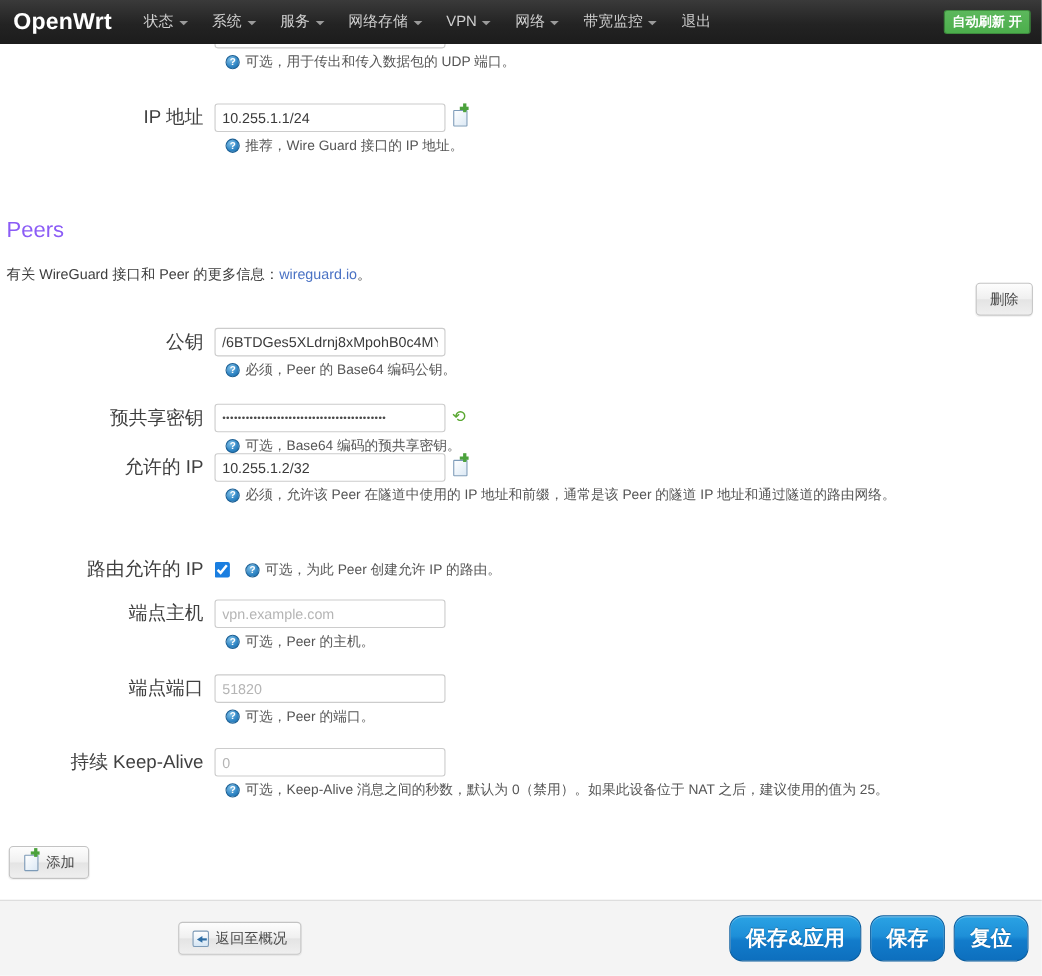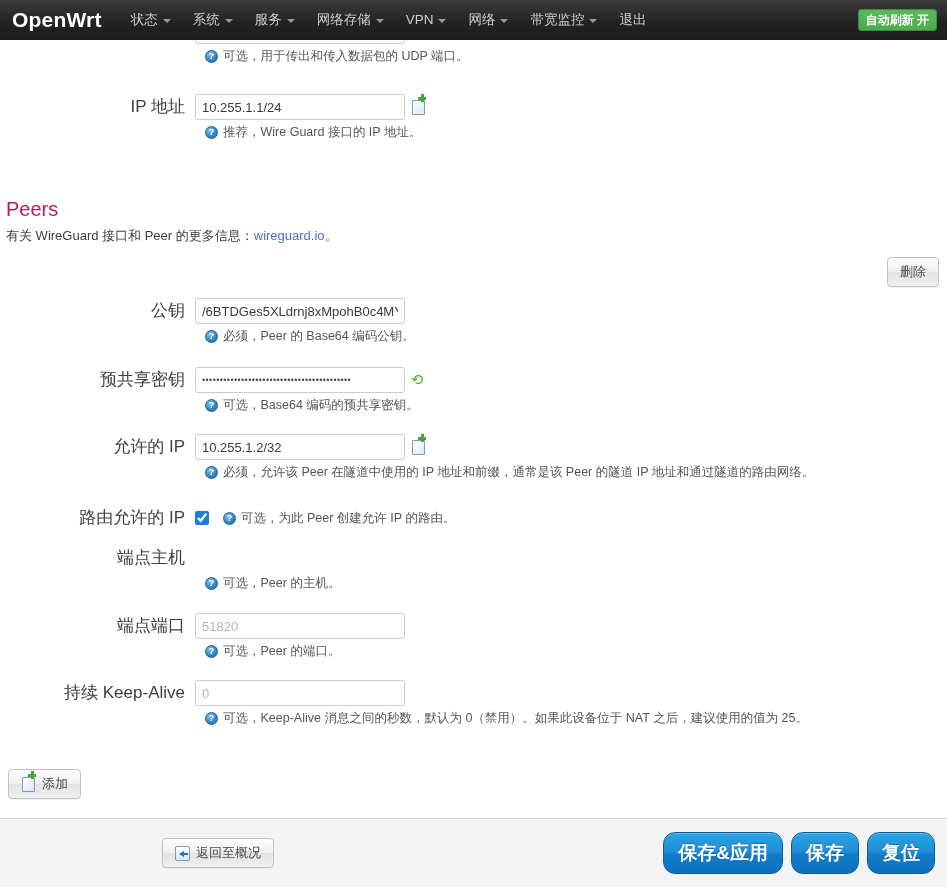--- a/index.html
+++ b/index.html
@@ -198,21 +198,21 @@
   input[type="checkbox"] {
     width: 14px; height: 14px;
     margin: 0;
     accent-color: #1a7ee0;
   }
 
   
   .section-title {
     font-size: 20px;
     font-weight: normal;
-    color: #be185d;
+    color: #8b5cf6;
     margin: 0;
     padding: 0 0 0 6px;
   }
   .section-sub {
     font-size: 13px;
     color: #3d3d3d;
     padding: 0 0 0 6px;
     margin-top: 9px;
   }
   .section-sub a { color: #4a72c4; text-decoration: none; }
@@ -295,21 +295,21 @@
       </div>
     </div>
     <div class="hint">
       <span class="help-icon">?</span>
       <span>推荐，Wire Guard 接口的 IP 地址。</span>
     </div>
   </div>
 
   <h2 class="section-title" style="position:absolute; top:198px; left:0;">Peers</h2>
 
-  <div class="section-sub" style="position:absolute; top:218px; left:0;text-align:right;">
+  <div class="section-sub" style="position:absolute; top:232px; left:0;text-align:right;">
     <span>有关 WireGuard 接口和 Peer 的更多信息：</span><a href="#">wireguard.io</a><span>。</span>
   </div>
 
   <button class="btn-grey" style="position:absolute; top:257px; right:8px;text-align:right;">删除</button>
 
   <div class="peer-block">
 
     <div class="form-row" style="position:absolute; top:298px; left:0; width:947px;">
       <div class="row-line">
         <div class="lbl">公钥</div>
@@ -330,21 +330,21 @@
           <input type="text" class="in-key" style="letter-spacing: 0.4px; font-size: 9px; color: rgb(74, 74, 74);" value="••••••••••••••••••••••••••••••••••••••••••">
           <span class="ic-refresh">⟳</span>
         </div>
       </div>
       <div class="hint">
         <span class="help-icon">?</span>
         <span>可选，Base64 编码的预共享密钥。</span>
       </div>
     </div>
 
-    <div class="form-row" style="position:absolute; top:434px; left:0; width:819px;">
+    <div class="form-row" style="position:absolute; top:412px; left:0; width:819px;">
       <div class="row-line">
         <div class="lbl">允许的 IP</div>
         <div class="ctrl">
           <input type="text" class="in-wide" value="10.255.1.2/32" style="">
           <span class="icon-btn ic-plus">
             <span class="ic-doc"></span>
           </span>
         </div>
       </div>
       <div class="hint">
@@ -362,20 +362,23 @@
             <span class="help-icon">?</span>
             <span>可选，为此 Peer 创建允许 IP 的路由。</span>
           </span>
         </div>
       </div>
     </div>
 
     <div class="form-row" style="position:absolute; top:545px; left:0; width:947px;">
       <div class="row-line">
         <div class="lbl">端点主机</div>
+        <div class="ctrl">
+          <input type="text" class="in-wide" placeholder="vpn.example.com" style="">
+        </div>
       </div>
       <div class="hint">
         <span class="help-icon">?</span>
         <span>可选，Peer 的主机。</span>
       </div>
     </div>
 
     <div class="form-row" style="position:absolute; top:613px; left:0; width:947px;">
       <div class="row-line">
         <div class="lbl">端点端口</div>

